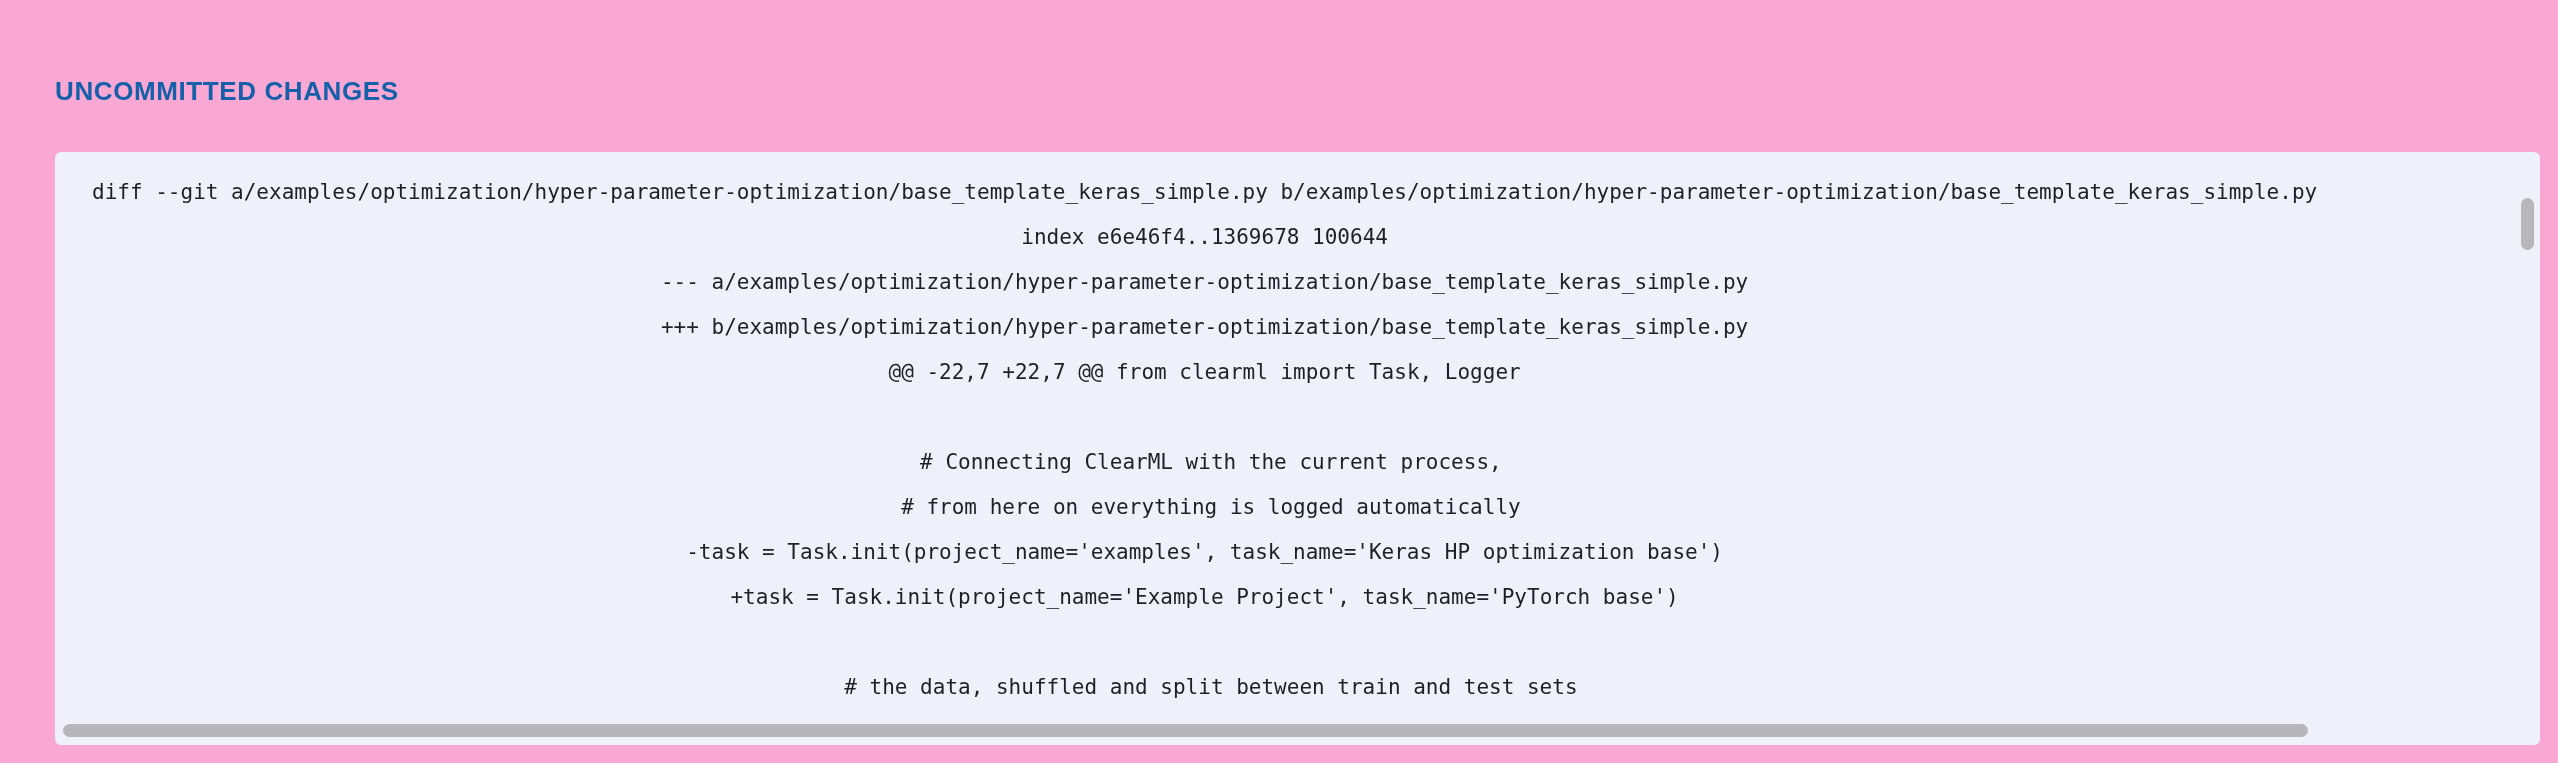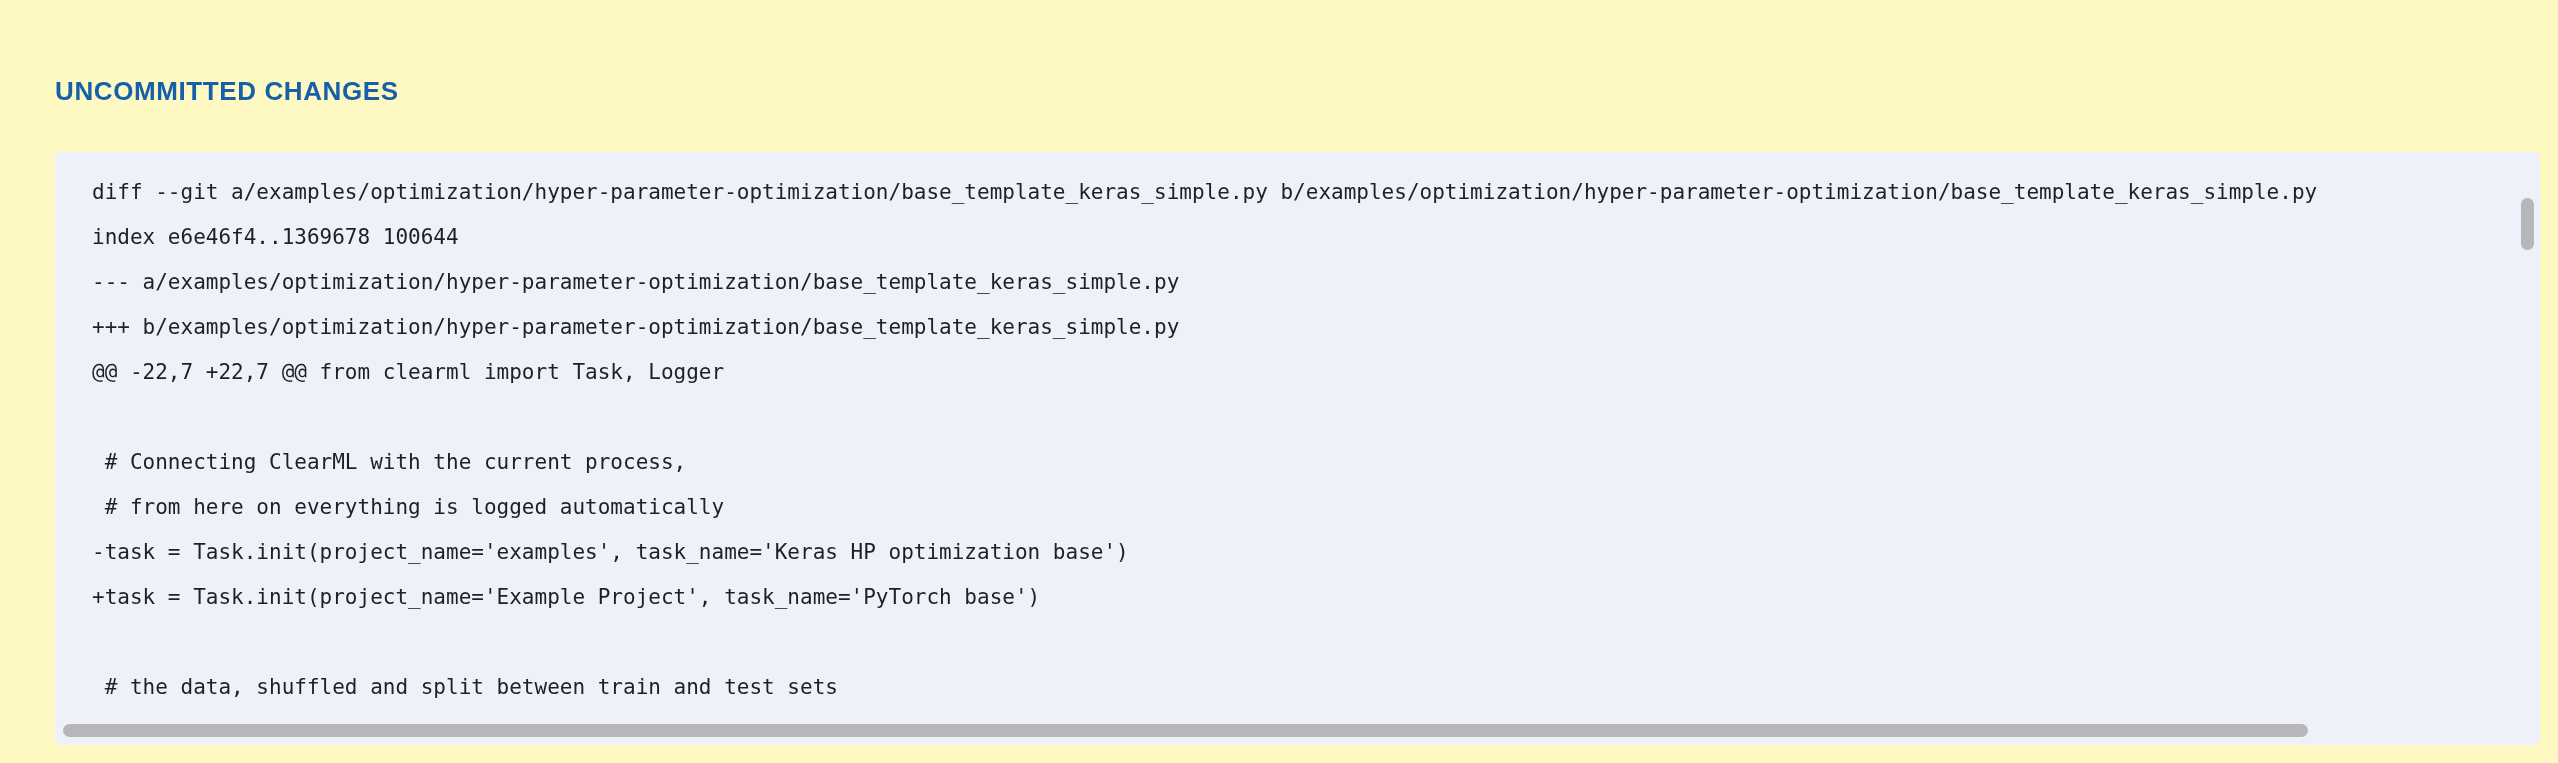--- a/index.html
+++ b/index.html
@@ -12,21 +12,21 @@
     width: 2558px;
     height: 763px;
     font-family: "Liberation Sans", sans-serif;
     overflow: hidden;
   }
 
   .page {
     position: relative;
     width: 2558px;
     height: 763px;
-    background: #fef9c3;
+    background: #f9a8d4;
   }
 
   .section-title {
     position: absolute;
     left: 55px;
     top: 78px;
     font-family: "Liberation Sans", sans-serif;
     font-size: 26px;
     font-weight: 700;
     letter-spacing: 0.6px;
@@ -47,20 +47,21 @@
     overflow: hidden;
   }
 
   .diff-scroll {
     position: absolute;
     left: 0;
     top: 0;
     right: 0;
     bottom: 0;
     overflow: hidden;
+    text-align: center;
   }
 
   .diff-code {
     position: absolute;
     left: 37px;
     top: 18px;
     margin: 0;
     padding: 0;
     font-family: "DejaVu Sans Mono", "Liberation Mono", monospace;
     font-size: 21px;

